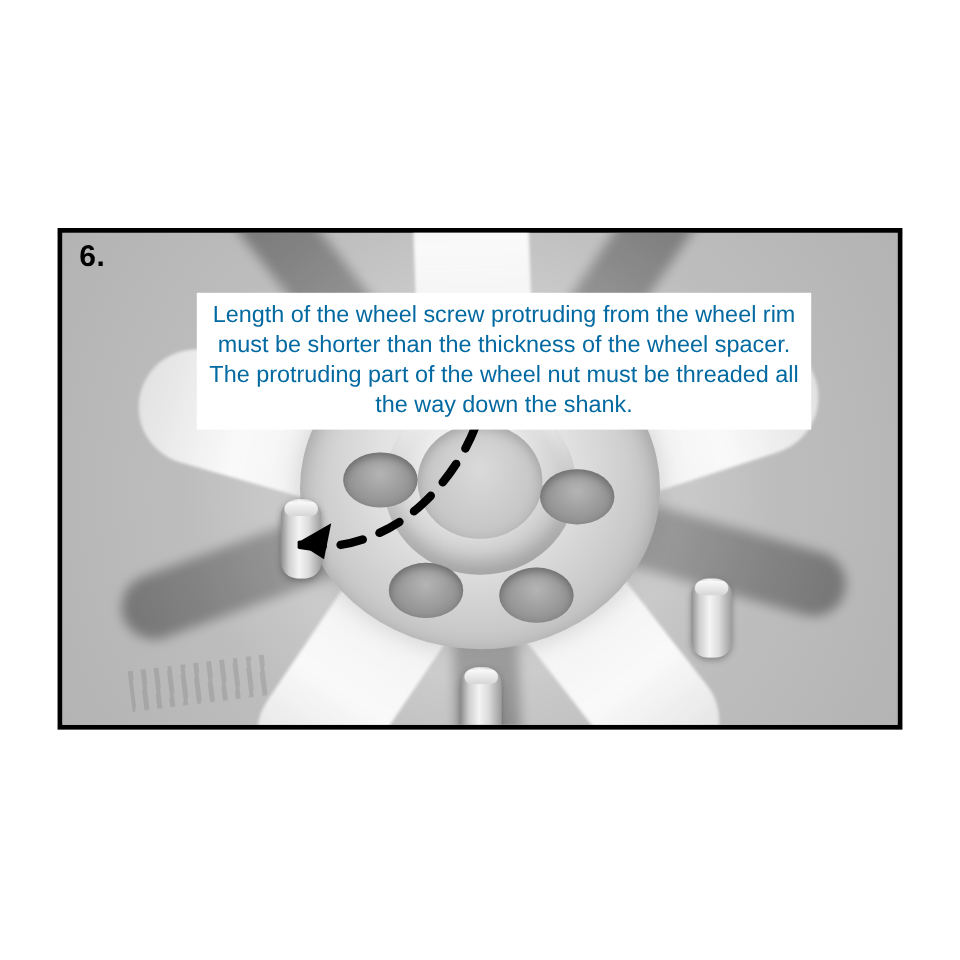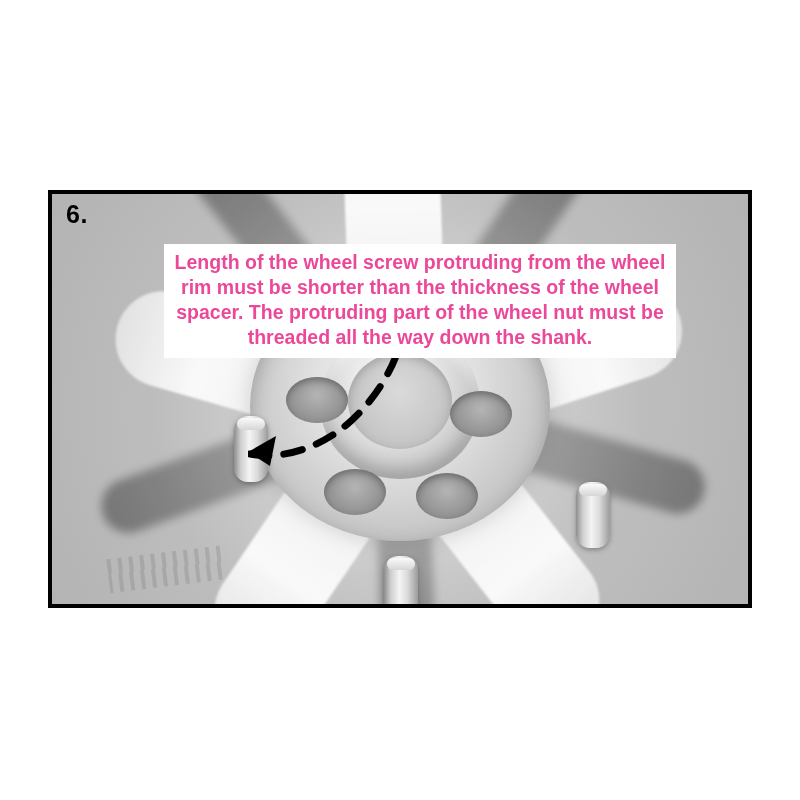--- a/index.html
+++ b/index.html
@@ -185,22 +185,21 @@
     position: absolute;
     left: 112px;
     top: 50px;
     width: 512px;
     background: #ffffff;
     padding: 6px 8px 8px 8px;
     box-sizing: border-box;
     text-align: center;
     font-size: 19.5px;
     line-height: 25px;
-    color: #ec4899;
-    font-weight: bold;
+    color: #0369a1;
   }
 
   
   #arrow {
     position: absolute;
     left: 196px;
     top: 146px;
     width: 180px;
     height: 130px;
     pointer-events: none;

